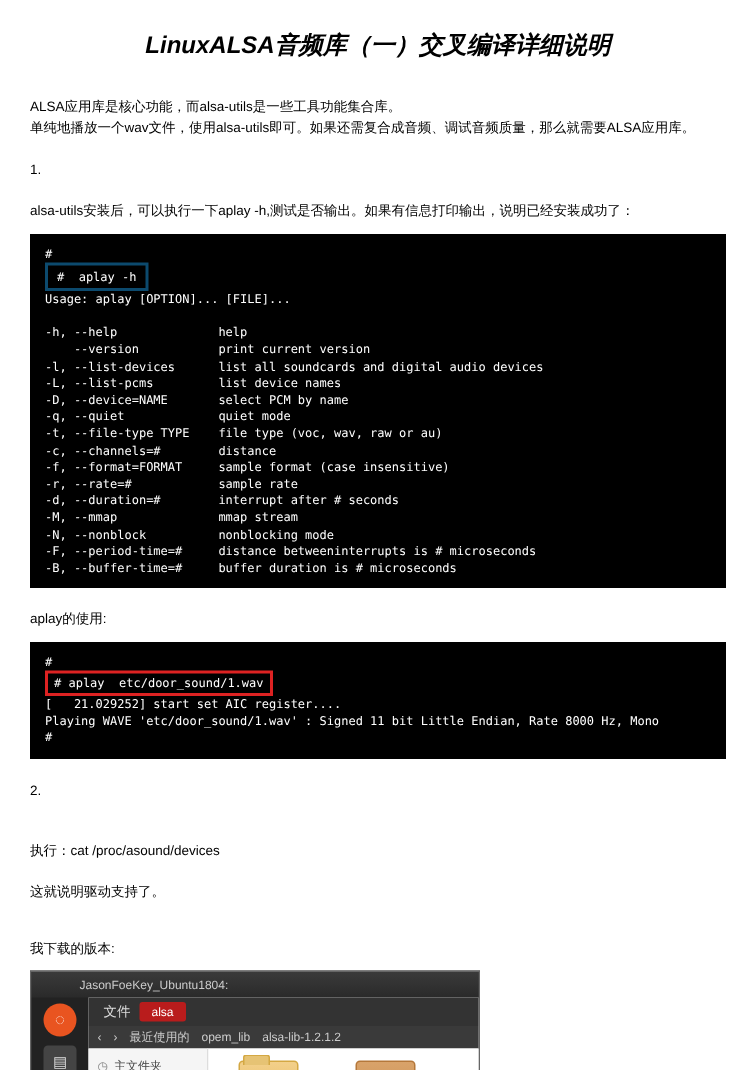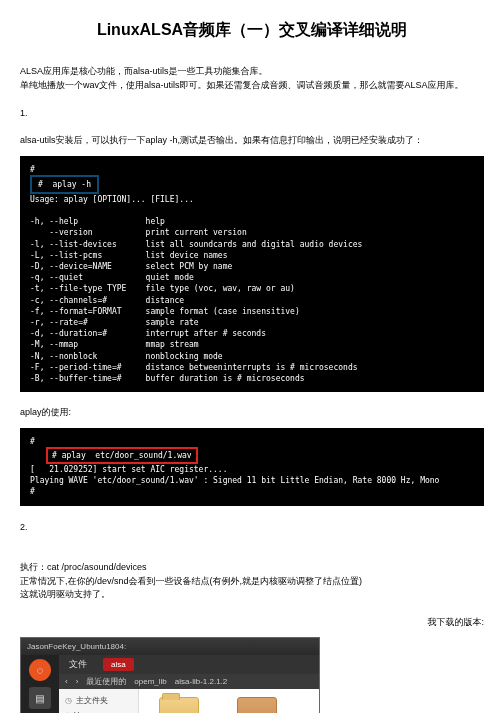--- a/index.html
+++ b/index.html
@@ -1,30 +1,30 @@
 <!DOCTYPE html>
 <html><head>
 <meta charset="utf-8">
 <style>
 * { margin: 0; padding: 0; box-sizing: border-box; }
 body { font-family: Arial, "Microsoft YaHei", sans-serif; font-size: 9px; background: #fff; color: #000; width: 504px; padding: 20px; }
-h1 { text-align: center; font-size: 16px; font-weight: bold; margin-bottom: 24px; }
+h1 { text-align: center; font-size: 16px; font-weight: bold; margin-bottom: 24px; font-style: italic; }
 .para { margin-bottom: 8px; line-height: 1.5; }
 .section-num { margin: 16px 0; }
 .terminal { background: #000; color: #ddd; font-family: "Consolas", monospace; font-size: 8px; padding: 8px 10px; margin: 6px 0 14px 0; line-height: 1.4; white-space: pre; overflow: hidden; }
 .redbox { display: inline-block; border: 2px solid #0c4a6e; padding: 2px 6px; }
-.redbox2 { border: 2px solid #d22; display: inline-block; padding: 1px 4px; margin-left: 16px; }
+.redbox2 { border: 2px solid #d22; display: inline-block; padding: 1px 4px; }
 .white { color: #fff; }
 .fm-window { width: 300px; border: 1px solid #666; margin: 6px 0 12px 0; background: #2c2c2c; }
 .fm-bar { background: linear-gradient(#3a3a3a,#2a2a2a); display: flex; align-items: center; padding: 4px 6px; gap: 4px; }
 .fm-body { display: flex; height: 120px; }
 .fm-side { width: 38px; background: #222; display: flex; flex-direction: column; align-items: center; padding-top: 4px; gap: 6px; }
 .u-icon { width: 22px; height: 22px; border-radius: 50%; background: #e95420; display: flex; align-items: center; justify-content: center; color: #fff; font-size: 11px; }
 .fm-main { flex: 1; background: #fff; display: flex; flex-direction: column; }
-.fm-top { background: #333; display: flex; align-items: center; padding: 3px 6px; gap: 16px; color: #ccc; font-size: 8px; }
+.fm-top { background: #333; display: flex; align-items: center; padding: 3px 6px; gap: 6px; color: #ccc; font-size: 8px; }
 .fm-label { color: #ddd; font-size: 9px; margin-left: 4px; }
 .fm-nav { display: flex; height: 90px; }
 .fm-navside { width: 80px; background: #f5f5f5; border-right: 1px solid #ddd; padding: 4px 6px; font-size: 8px; color: #444; }
 .fm-nav-item { display: flex; align-items: center; gap: 4px; padding: 2px 0; }
 .fm-content { flex: 1; background: #fff; padding: 8px; display: flex; gap: 14px; align-items: flex-start; }
 .folder { display: flex; flex-direction: column; align-items: center; width: 64px; }
 .folder-icon { width: 40px; height: 32px; background: linear-gradient(#f3d08a,#e0b95f); border-radius: 3px; position: relative; border: 1px solid #d4a843; }
 .folder-icon:before { content: ""; position: absolute; top: -5px; left: 2px; width: 16px; height: 6px; background: #e6c374; border-radius: 2px 2px 0 0; border: 1px solid #d4a843; border-bottom: none; }
 .tar-icon { width: 40px; height: 38px; background: linear-gradient(#d9a36a,#c78a4d); border-radius: 3px; border: 1px solid #b5783a; position: relative; }
 .path-bar { background: #3a3a3a; color: #ccc; padding: 2px 6px; font-size: 8px; display: flex; gap: 8px; align-items: center; }
@@ -70,29 +70,29 @@
 <span class="redbox2"><span class="white"># aplay  etc/door_sound/1.wav</span></span>
 <span class="white">[   21.029252] start set AIC register....</span>
 <span class="white">Playing WAVE 'etc/door_sound/1.wav' : Signed 11 bit Little Endian, Rate 8000 Hz, Mono</span>
 <span class="white">#</span></div>
 
 <div class="section-num">2.</div>
 
 <div class="para">
   <br>
   <span>执行：cat /proc/asound/devices</span><br>
-  <span>正常情况下,在你的/dev/snd会看到一些设备结点(有例外,就是内核驱动调整了结点位置)</span><br>
+  <br>
   <span>这就说明驱动支持了。</span>
 </div>
 
-<div class="para" style="margin-top:14px;text-align:right;">我下载的版本:</div>
+<div class="para" style="margin-top:24px;">我下载的版本:</div>
 
 <div class="fm-window">
   <div class="fm-bar">
-    <span style="color:#ccc;font-size:8px;">JasonFoeKey_Ubuntu1804:</span>
+    <span style="color:#ccc;font-size:8px;margin-left:26px;">JasonFoeKey_Ubuntu1804:</span>
   </div>
   <div class="fm-body">
     <div class="fm-side">
       <div class="u-icon">◌</div>
       <div style="width:22px;height:22px;border-radius:3px;background:#444;display:flex;align-items:center;justify-content:center;color:#ddd;font-size:10px;">▤</div>
 
     </div>
     <div class="fm-main">
       <div class="fm-top">
         <span class="fm-label">文件</span>

